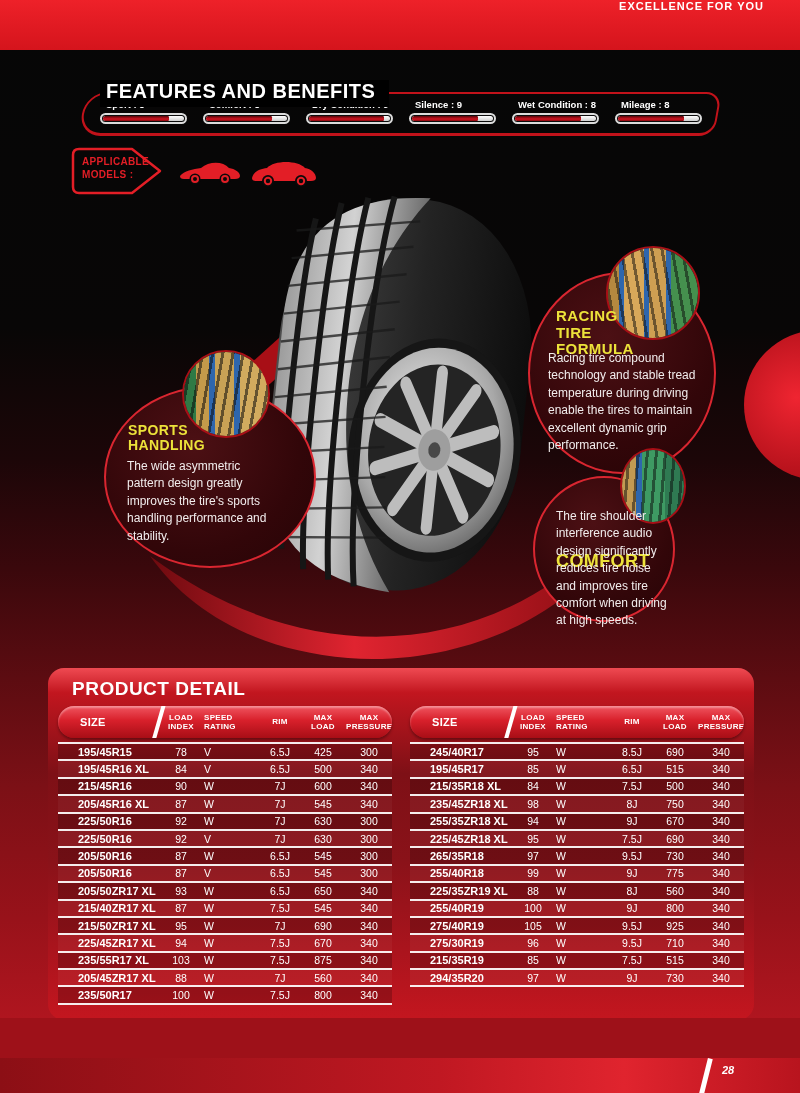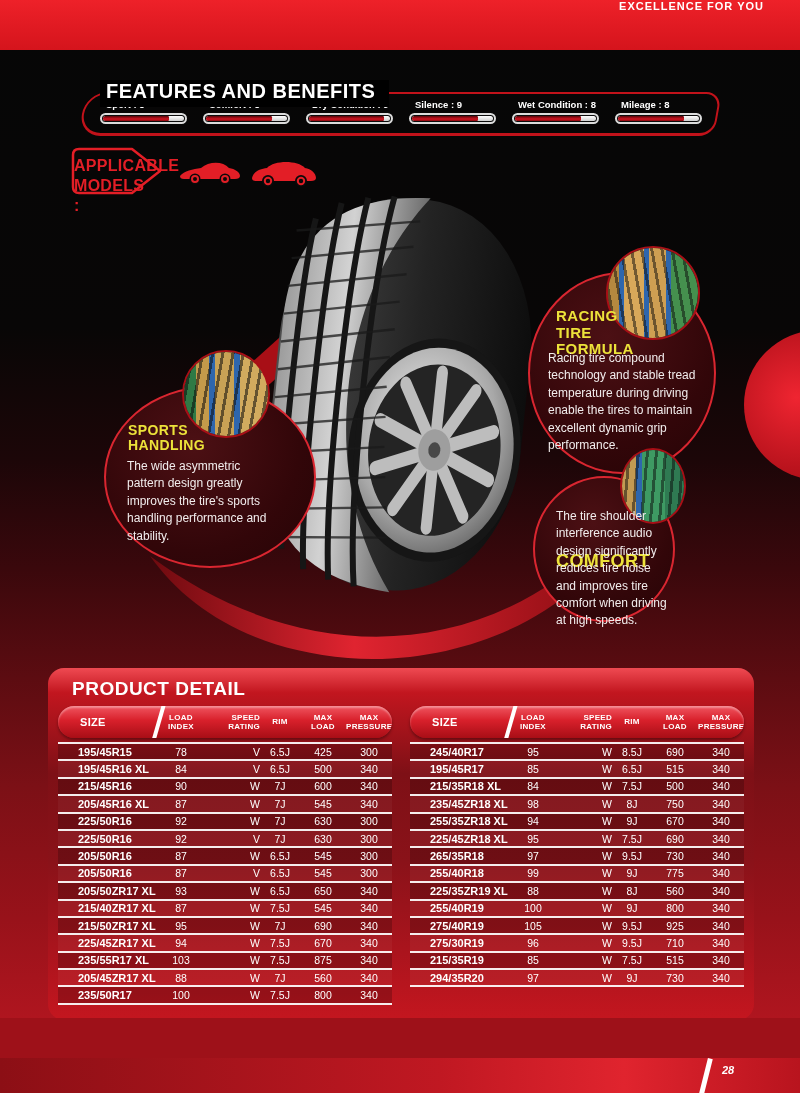--- a/index.html
+++ b/index.html
@@ -23,21 +23,21 @@
   .rating { flex:1; padding:0 8px; }
   .rating-label { color:#fff; font-size:9.5px; font-weight:bold; margin:0 0 3px 6px; display:block; white-space:nowrap; }
   .bar { height:11px; border:2px solid #dcdcdc; border-radius:7px; background:#0c0c0c; padding:1px; position:relative; overflow:hidden; }
   .bar-track { position:absolute; left:1px; top:1px; right:1px; bottom:1px; border-radius:4px;
     background:linear-gradient(180deg,#ffffff,#cfcfcf); }
   .bar-fill { position:absolute; left:1px; top:1px; bottom:1px; border-radius:4px 2px 2px 4px;
     background:linear-gradient(180deg,#57060a,#d01420 60%,#8a0a10); }
   
   .models { position:absolute; left:70px; top:146px; width:320px; height:52px; }
   .badge-svg { position:absolute; left:0; top:0; }
-  .badge-text { position:absolute; left:4px; top:10px; width:74px; color:#e31e26; font-size:16px; font-weight:bold; line-height:1.25; letter-spacing:.3px; }
+  .badge-text { position:absolute; left:12px; top:10px; width:74px; color:#e31e26; font-size:10px; font-weight:bold; line-height:1.25; letter-spacing:.3px; }
   .car { position:absolute; top:12px; }
   .car.sedan { left:108px; }
   .car.suv { left:180px; }
   
   .ribbon-layer { position:absolute; left:0; top:0; width:800px; height:1093px; pointer-events:none; }
   .right-glow { position:absolute; left:744px; top:330px; width:150px; height:150px; border-radius:50%;
     background:radial-gradient(circle at 35% 45%,#ef2531,#a80d16 75%); }
   .tire { position:absolute; left:258px; top:194px; }
   
   .callout-circle { position:absolute; border-radius:50%; border:2px solid #d92630;
@@ -79,21 +79,21 @@
   .ptable { position:absolute; top:706px; width:334px; }
   .ptable.left  { left:58px; }
   .ptable.right { left:410px; }
   .thead { position:relative; height:32px; border-radius:18px; display:flex; align-items:center;
     background:linear-gradient(180deg,#f05560 0%,#d8202b 45%,#a80e16 100%);
     box-shadow:inset 0 2px 2px rgba(255,255,255,.35), 0 2px 3px rgba(0,0,0,.35); overflow:hidden; }
   .hslash { position:absolute; left:98px; top:-6px; width:4px; height:50px; background:#fff; transform:rotate(16deg); }
   .hcell { color:#fff; font-size:8px; font-weight:bold; line-height:1.15; white-space:pre-line; letter-spacing:.3px; }
   .c0 { width:100px; padding-left:22px; font-size:11px; }
   .c1 { width:46px; text-align:center; }
-  .c2 { width:56px; text-align:right; }
+  .c2 { width:56px; text-align:left; }
   .c3 { width:40px; text-align:center; }
   .c4 { width:46px; text-align:center; }
   .c5 { width:46px; text-align:center; }
   .tbody { margin-top:4px; border-top:2px solid rgba(255,255,255,.92); }
   .t-row { display:flex; align-items:center; height:17.4px; border-bottom:2px solid rgba(255,255,255,.92); }
   .t-row:nth-child(odd)  { background:rgba(0,0,0,.20); }
   .t-row:nth-child(even) { background:rgba(255,255,255,.04); }
   .t-cell { color:#fff; font-size:10.5px; white-space:nowrap; }
   .t-cell.c0 { font-weight:bold; padding-left:20px; font-size:11px; }
   

